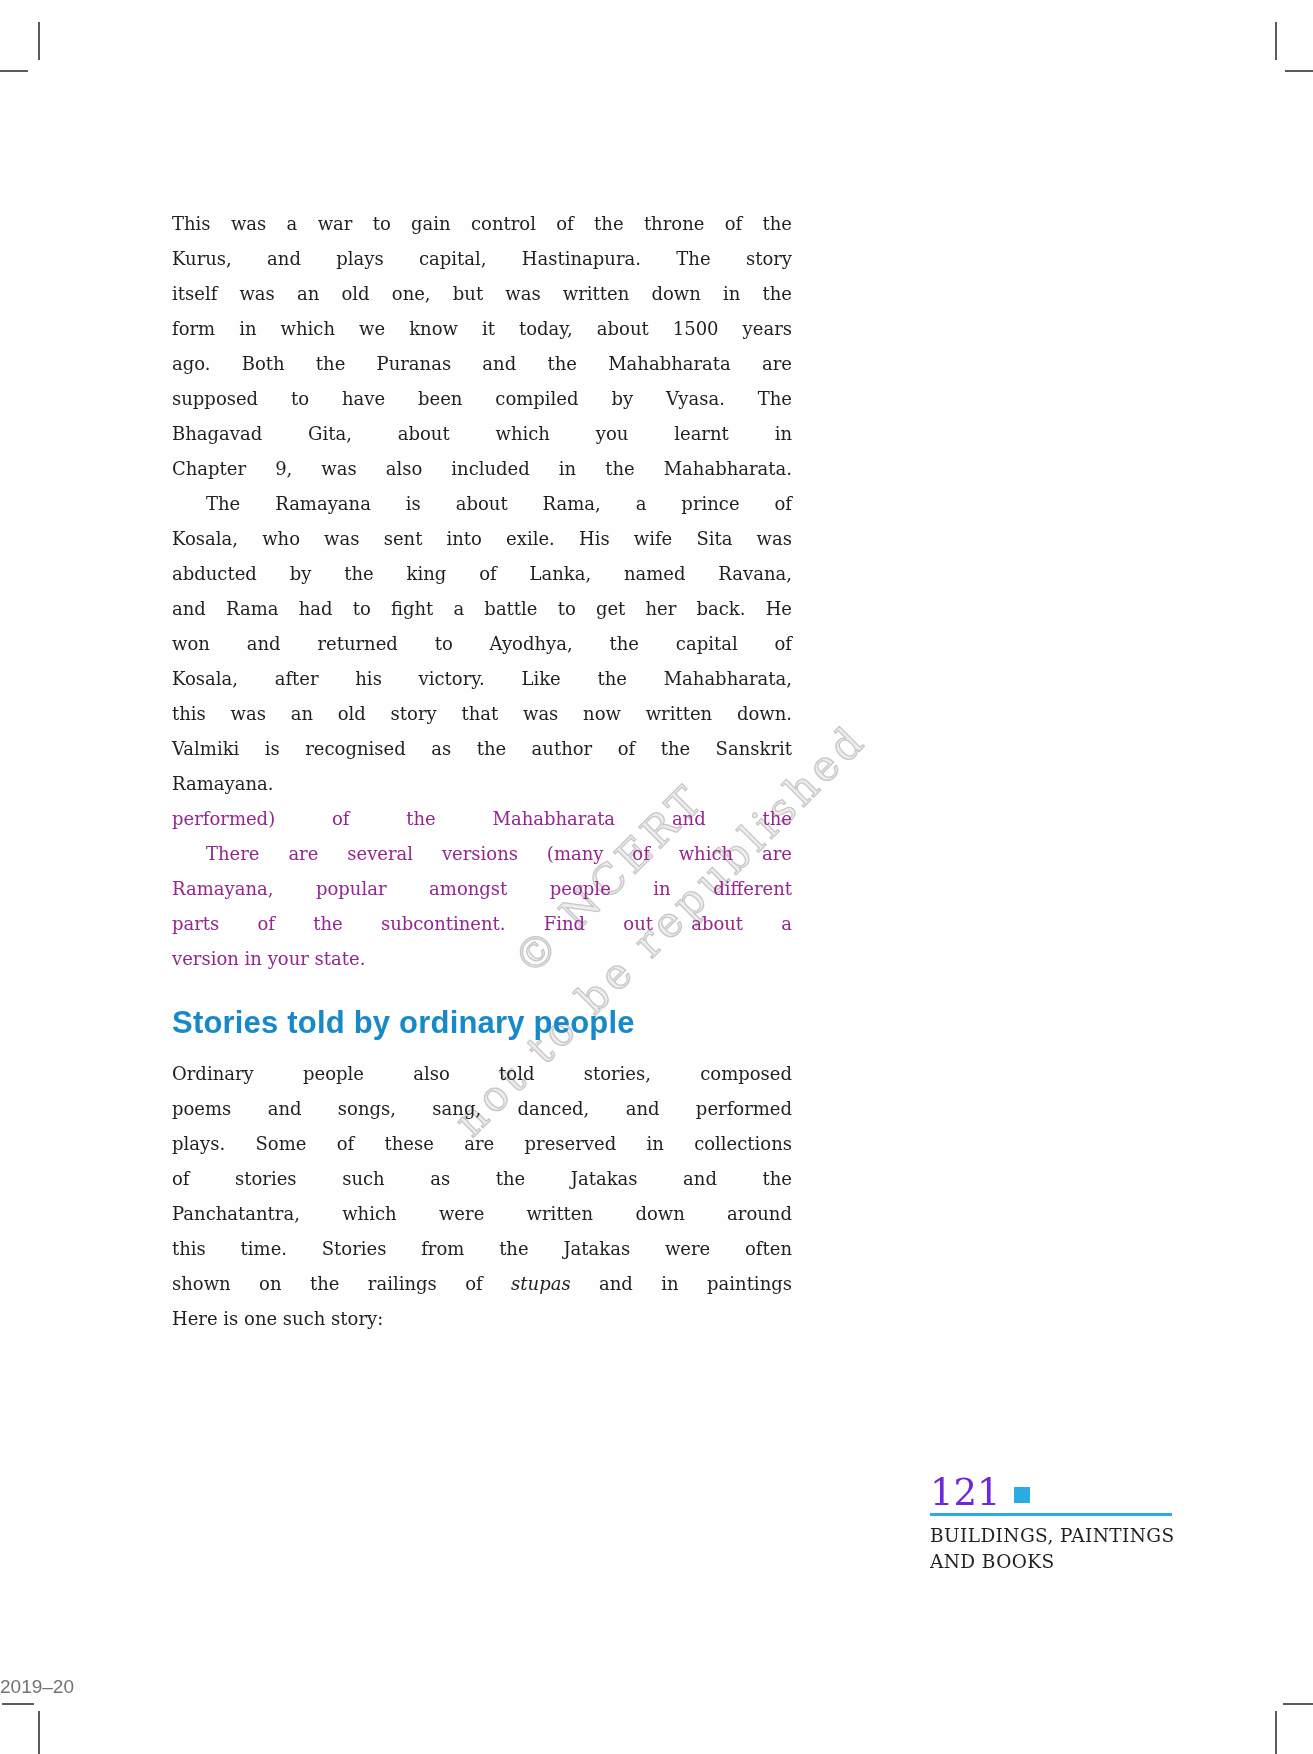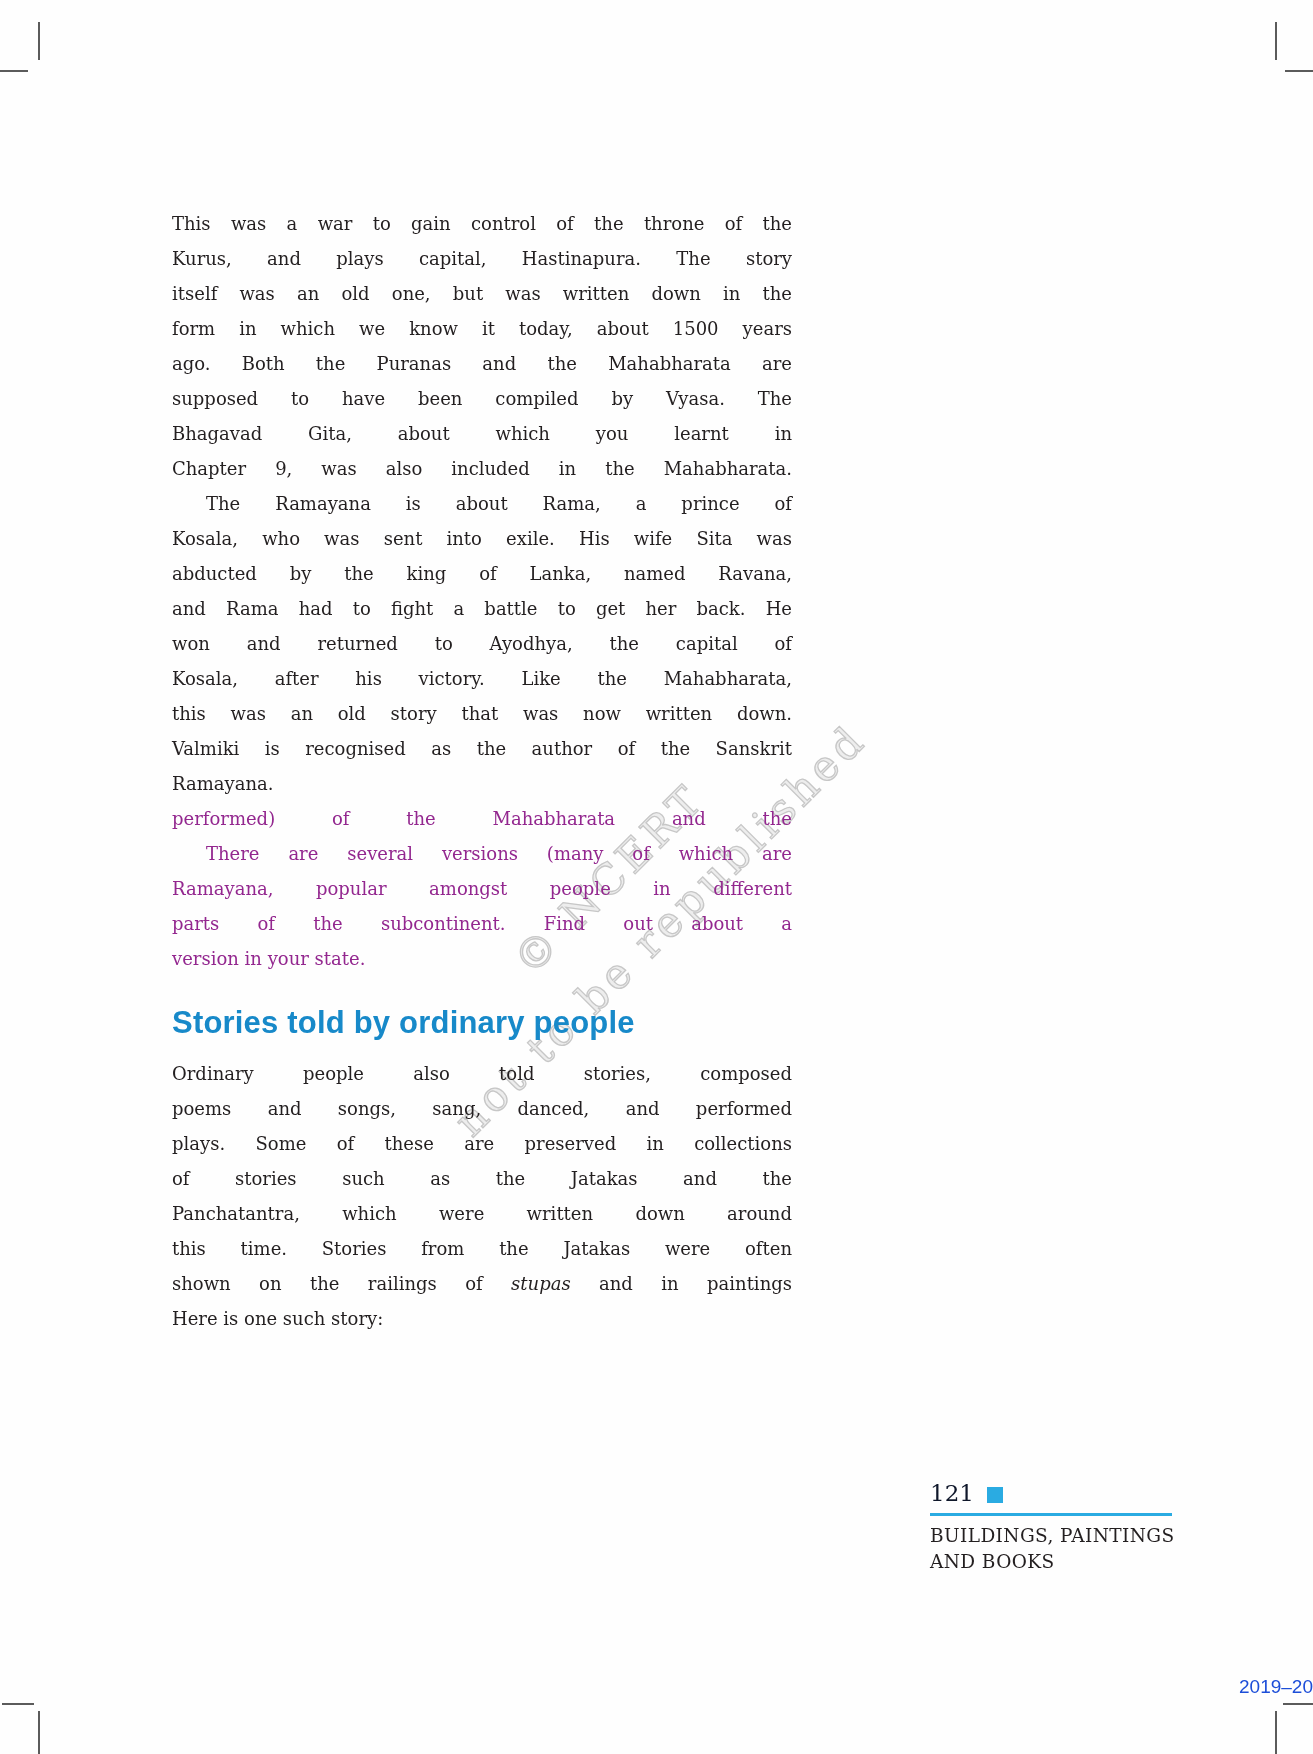--- a/index.html
+++ b/index.html
@@ -68,41 +68,41 @@
 
   
   .footer {
     position: absolute;
     left: 930px;
     top: 1478px;
     width: 260px;
     z-index: 2;
   }
   .pagenum-row { display: flex; align-items: center; }
-  .pagenum { font-size: 23px; line-height: 30px; color: #0f172a; }
+  .pagenum { font-size: 37px; line-height: 30px; color: #6d28d9; }
   .sq { width: 16px; height: 16px; background: #2aabe2; margin-left: 13px; margin-top: 3px; }
   .rule { width: 242px; height: 3px; background: #2aabe2; margin-top: 5px; }
   .footer-title {
     margin-top: 7px;
     font-size: 18.5px;
     line-height: 26px;
     letter-spacing: 0.4px;
     color: #231f20;
   }
 
   
   .year {
     position: absolute;
     left: 0;
     top: 1676px;
     width: 1313px;
-    text-align: right;
+    text-align: left;
     font-family: "Liberation Sans", sans-serif;
     font-size: 19px;
-    color: #1d4ed8;
+    color: #737373;
     z-index: 2;
   }
 </style>
 </head>
 <body>
 
 <div class="page">
 
   <div class="cm" style="left:38px; top:22px; width:2px; height:38px;"></div>
   <div class="cm" style="left:0px; top:70px; width:28px; height:2px;"></div>

